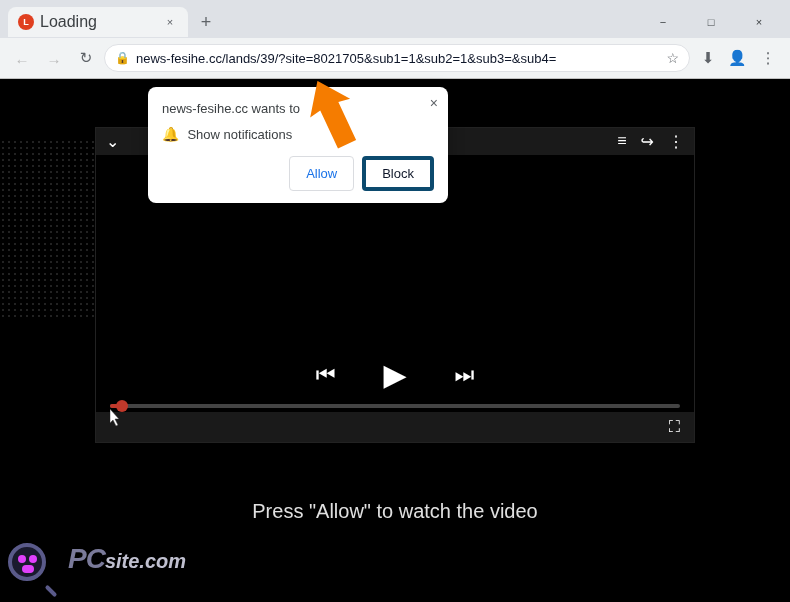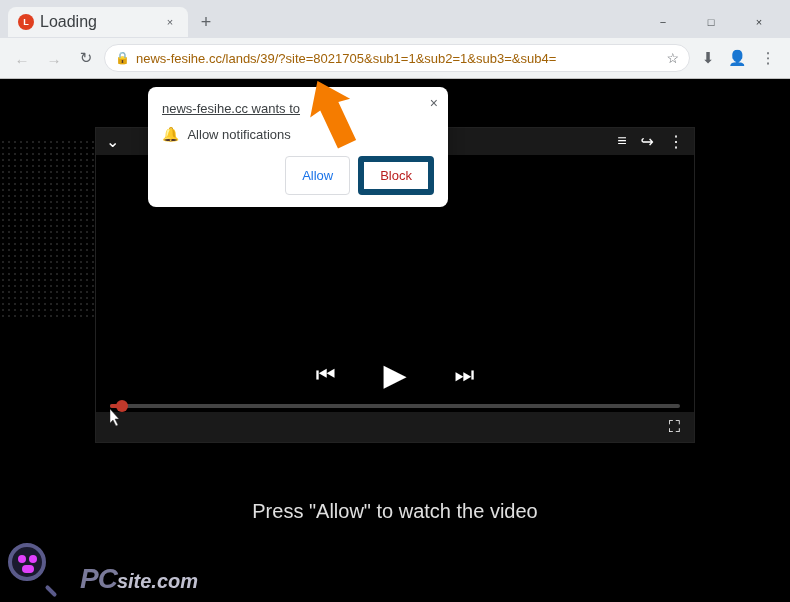--- a/index.html
+++ b/index.html
@@ -90,21 +90,21 @@
       background: #fff;
       border: 1px solid #dfe1e5;
       border-radius: 20px;
       height: 28px;
       padding: 0 10px;
       gap: 6px;
       font-size: 13px;
       color: #3c4043;
     }
     .omnibox-lock { font-size: 12px; color: #5f6368; }
-    .omnibox-url { flex: 1; font-size: 13px; color: #a16207; white-space: nowrap; overflow: hidden; text-overflow: ellipsis; }
+    .omnibox-url { flex: 1; font-size: 13px; color: #0f172a; white-space: nowrap; overflow: hidden; text-overflow: ellipsis; }
     .omnibox-star { font-size: 14px; color: #5f6368; }
     .toolbar-icons {
       display: flex; gap: 2px;
     }
     .toolbar-icon {
       width: 28px; height: 28px;
       border-radius: 50%;
       display: flex; align-items: center; justify-content: center;
       cursor: pointer; font-size: 15px; color: #5f6368;
     }
@@ -139,21 +139,20 @@
       right: 10px;
       font-size: 14px;
       color: #5f6368;
       cursor: pointer;
     }
     .popup-title {
       font-size: 13px;
       color: #3c4043;
       margin-bottom: 10px;
       font-weight: 400;
-      text-decoration: underline;
     }
     .popup-notification-row {
       display: flex;
       align-items: center;
       gap: 8px;
       margin-bottom: 14px;
     }
     .popup-bell { font-size: 14px; color: #5f6368; }
     .popup-notification-text { font-size: 13px; color: #3c4043; }
     .popup-buttons {
@@ -170,22 +169,22 @@
       font-weight: 500;
     }
     .popup-btn.allow {
       background: transparent;
       color: #1a73e8;
       border: 1px solid #dadce0;
       margin-left: 44px;
     }
     .popup-btn.block {
       background: transparent;
-      color: #b91c1c;
-      border: 6px solid #0c4a6e;
+      color: #0f172a;
+      border: 4px solid #0c4a6e;
     }
 
     
     .orange-arrow {
       position: absolute;
       top: 2px;
       left: 310px;
       width: 0;
       height: 0;
       z-index: 200;
@@ -279,21 +278,21 @@
 
 <div class="page-content">
 
   <div class="popup-bg-dots"></div>
 
   <div class="notification-popup">
     <div class="popup-close">×</div>
     <div class="popup-title">news-fesihe.cc wants to</div>
     <div class="popup-notification-row">
       <span class="popup-bell">🔔</span>
-      <span class="popup-notification-text">Allow notifications</span>
+      <span class="popup-notification-text">Show notifications</span>
     </div>
     <div class="popup-buttons">
       <button class="popup-btn allow">Allow</button>
       <button class="popup-btn block">Block</button>
     </div>
   </div>
 
   <div class="orange-arrow">
     <svg class="arrow-svg" viewBox="0 0 60 70" xmlns="http://www.w3.org/2000/svg">
 
@@ -333,21 +332,21 @@
       </div>
     </div>
 
     <div style="background:#1a1a1a; padding: 6px 14px; display:flex; align-items:center; justify-content:flex-end;">
       <span style="color:#fff; font-size:16px; cursor:pointer;">⛶</span>
     </div>
   </div>
 
   <div class="press-allow-text" style="position:absolute; bottom:80px;">Press "Allow" to watch the video</div>
 
-  <div class="pcrisk-logo" style="position:absolute; bottom:8px; left:8px; display:flex; align-items:flex-end; gap:20px;">
+  <div class="pcrisk-logo" style="position:absolute; bottom:8px; left:8px; display:flex; align-items:flex-start; gap:8px;">
 
     <div style="width:52px; height:52px; position:relative;">
       <div style="width:38px; height:38px; border-radius:50%; background:#1a1a2e; border:4px solid #5a5a8a; position:absolute; top:0; left:0;">
 
         <div style="position:absolute; top:8px; left:6px; width:8px; height:8px; background:#e040fb; border-radius:50%;"></div>
         <div style="position:absolute; top:8px; left:17px; width:8px; height:8px; background:#e040fb; border-radius:50%;"></div>
         <div style="position:absolute; top:18px; left:10px; width:12px; height:8px; background:#e040fb; border-radius:4px;"></div>
       </div>
 
       <div style="position:absolute; bottom:2px; right:2px; width:14px; height:4px; background:#5a5a8a; transform:rotate(45deg); border-radius:2px;"></div>

